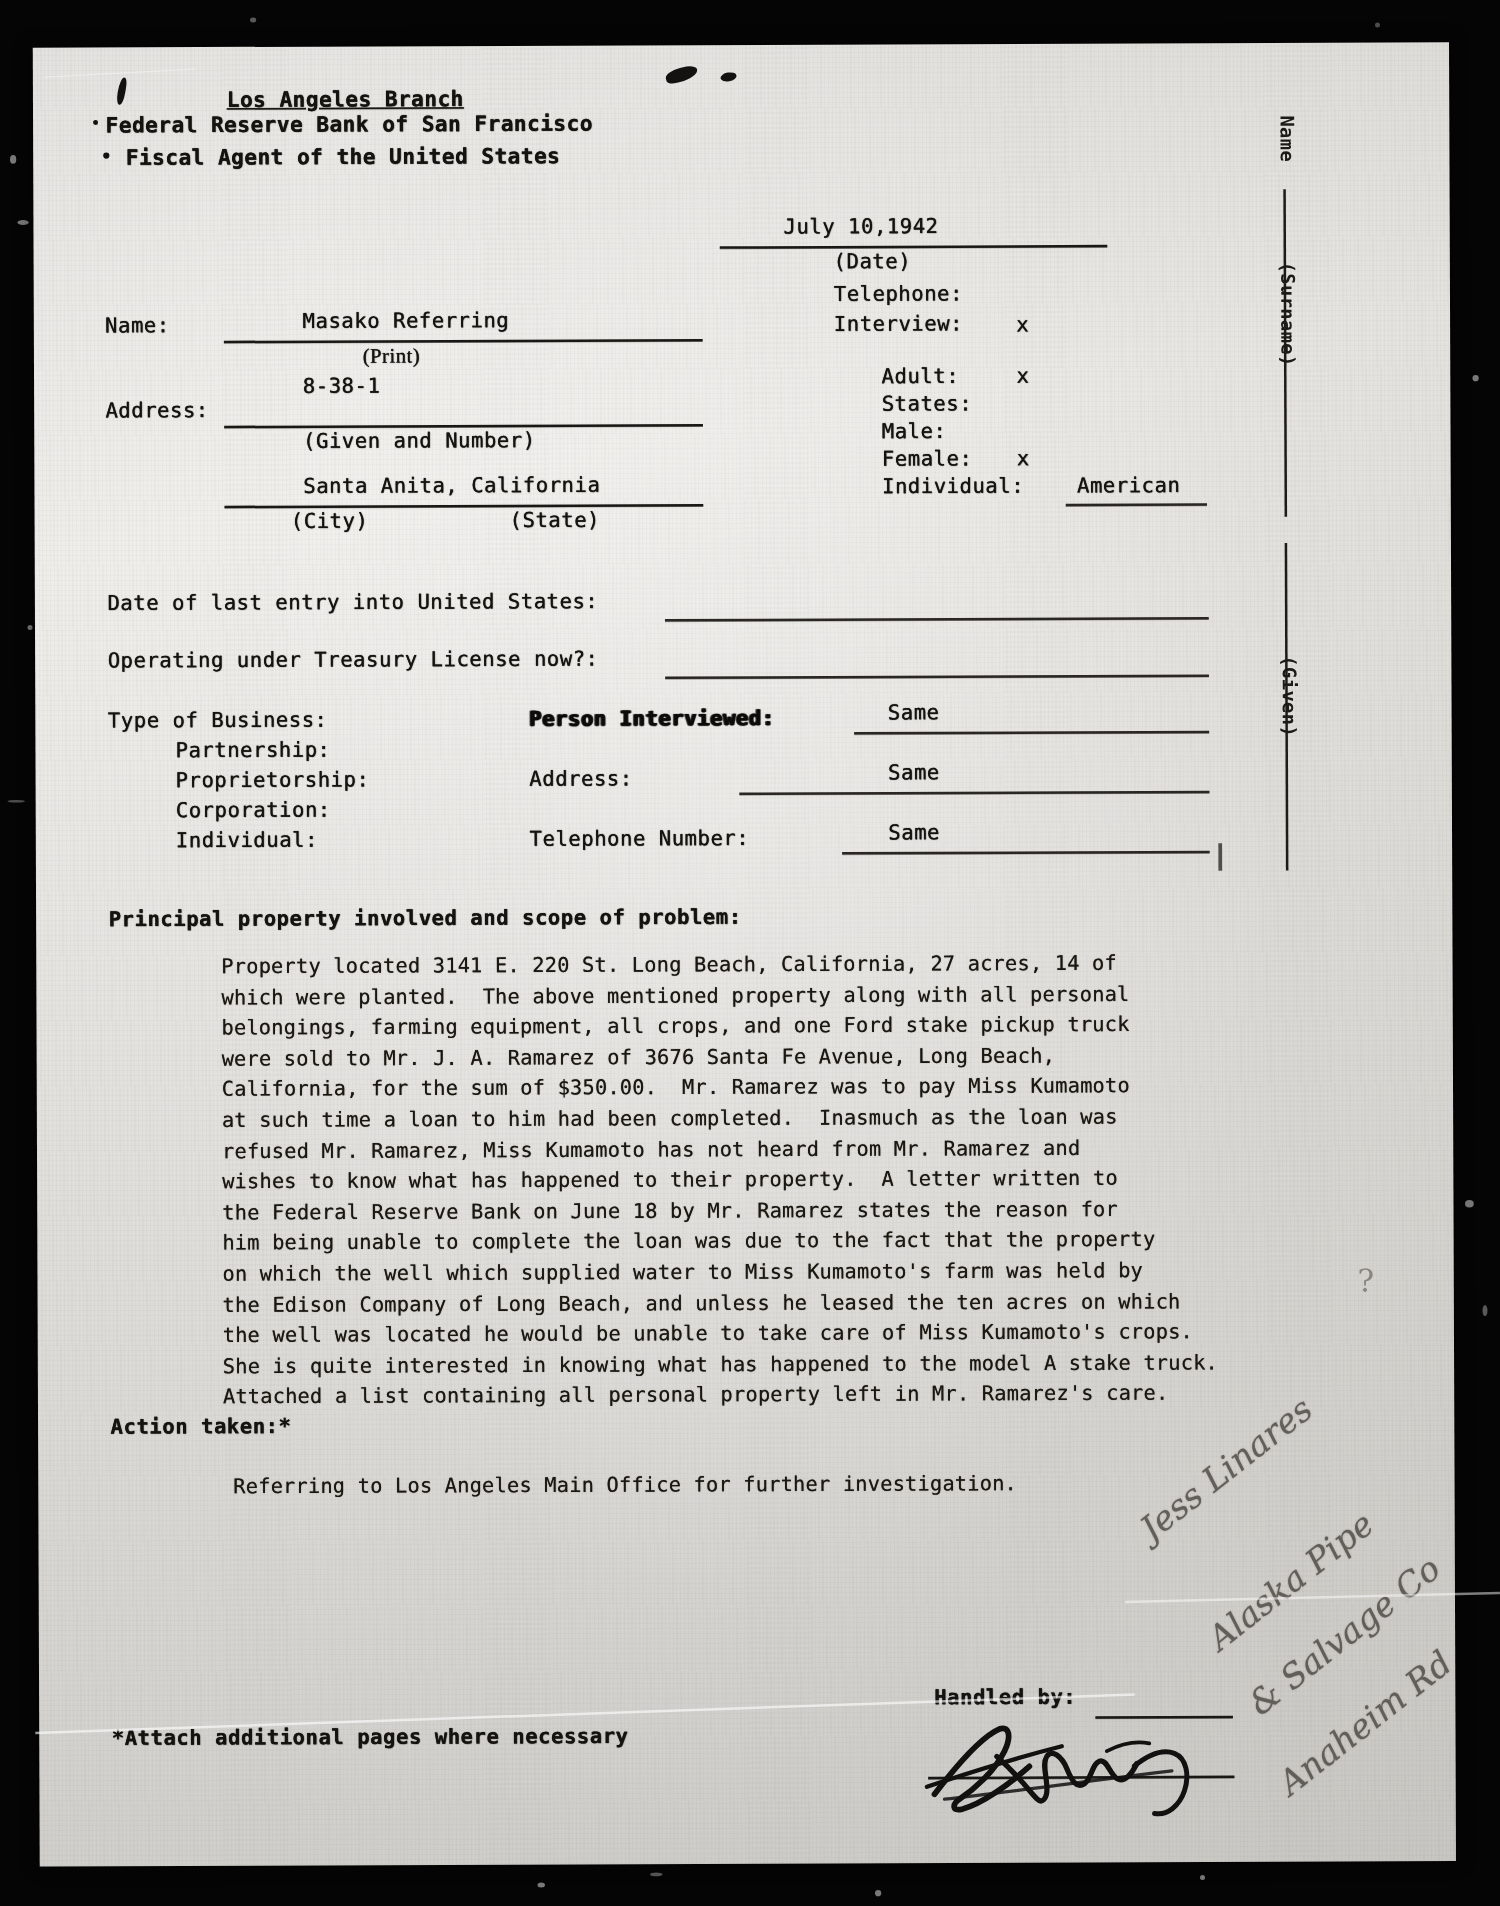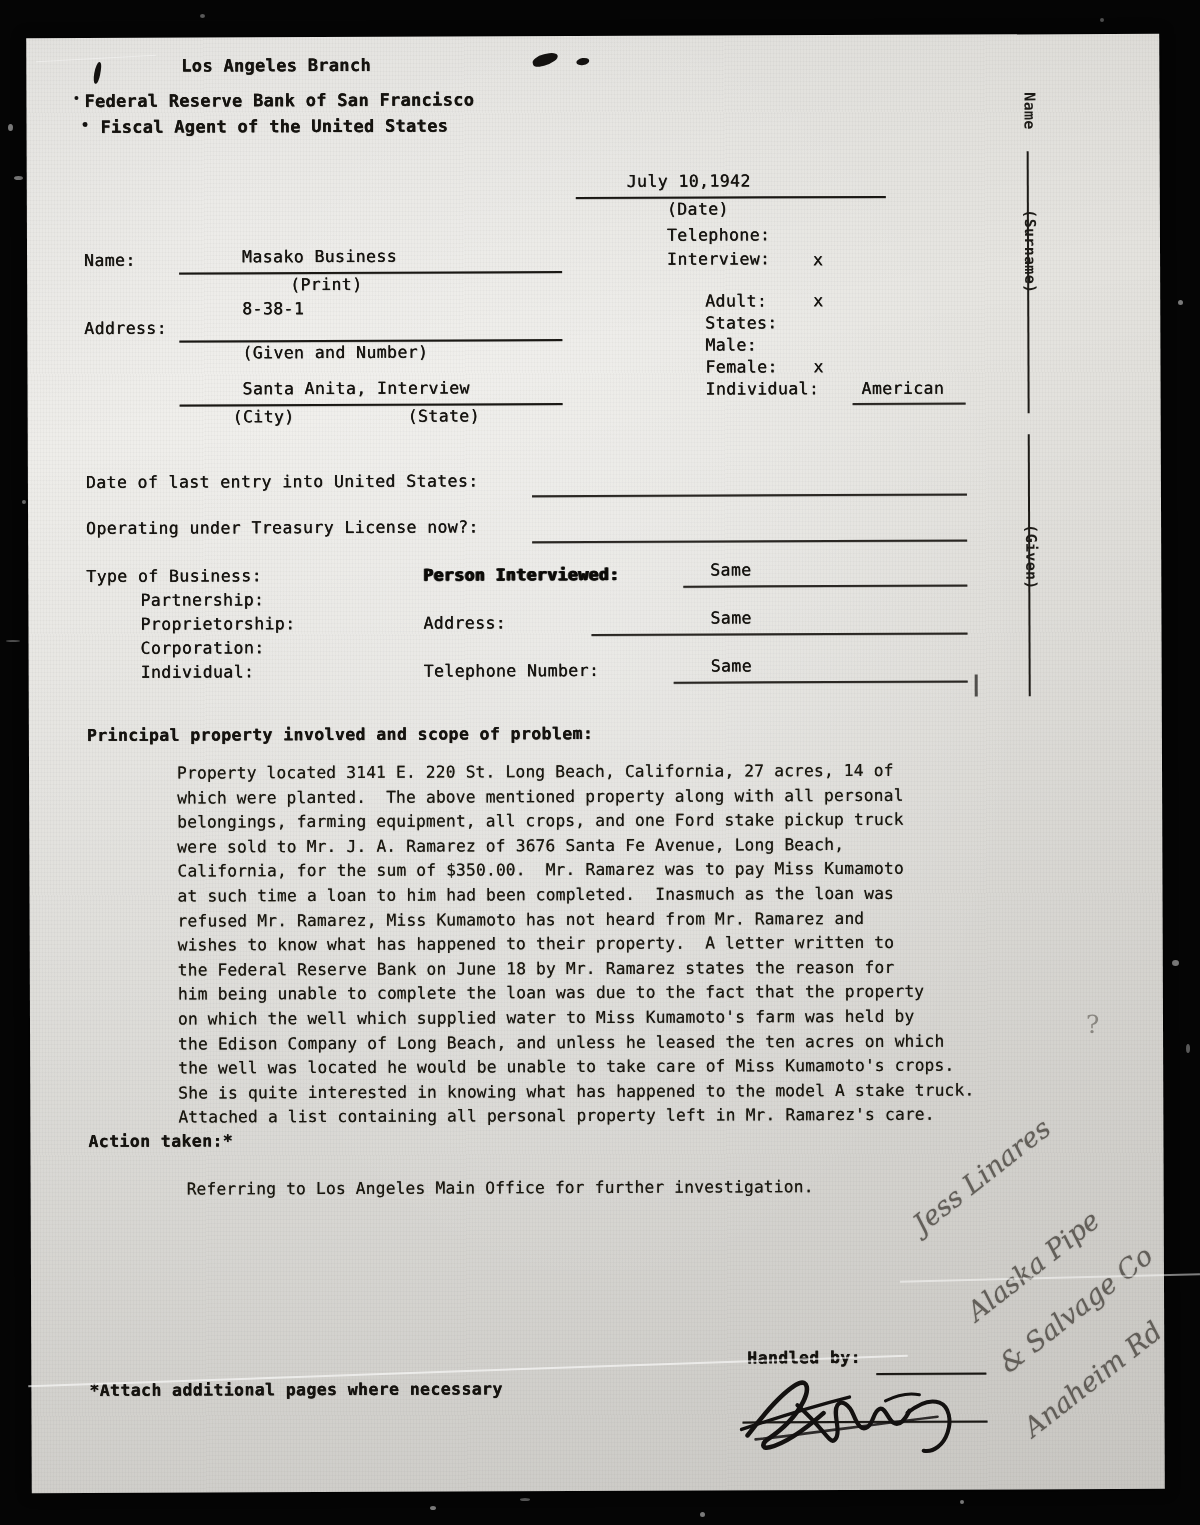--- a/index.html
+++ b/index.html
@@ -200,55 +200,55 @@
   <div id="paper">
     <div class="sheet-inner">
 
       <div class="blot" style="left:68px;top:24px;width:6px;height:22px;border-radius:60% 40% 50% 50%;transform:rotate(10deg);"></div>
       <div class="blot" style="left:506px;top:18px;width:26px;height:11px;border-radius:50% 40% 60% 30%;transform:rotate(-14deg);"></div>
       <div class="blot" style="left:550px;top:22px;width:13px;height:7px;border-radius:50%;transform:rotate(-10deg);"></div>
       <div class="blot" style="left:48px;top:58px;width:4px;height:4px;border-radius:50%;"></div>
       <div class="blot" style="left:56px;top:84px;width:5px;height:5px;border-radius:50%;"></div>
       <div class="blot" style="left:946px;top:640px;width:3px;height:22px;opacity:.7;"></div>
 
-      <div class="tw hdr" style="left:155px;top:20px;">Los Angeles Branch</div>
+      <div class="tw hdr" style="left:155px;top:35px;text-decoration:underline;">Los Angeles Branch</div>
       <div class="tw hdr" style="left:58px;top:55px;">Federal Reserve Bank of San Francisco</div>
       <div class="tw hdr" style="left:74px;top:81px;">Fiscal Agent of the United States</div>
 
       <div class="tw" style="left:563px;top:138px;margin-left:37px;">July 10,1942</div>
       <div class="rule" style="left:549px;top:161px;width:310px;"></div>
       <div class="tw" style="left:640px;top:166px;">(Date)</div>
 
       <div class="tw" style="left:640px;top:192px;">Telephone:</div>
       <div class="tw" style="left:640px;top:216px;">Interview:</div>
       <div class="tw" style="left:786px;top:217px;">x</div>
 
       <div class="tw" style="left:57px;top:215px;">Name:</div>
-      <div class="tw" style="left:215px;top:212px;">Masako Business</div>
+      <div class="tw" style="left:215px;top:212px;">Masako Referring</div>
       <div class="rule" style="left:152px;top:235px;width:383px;"></div>
-      <div class="tw" style="left:263px;top:240px;">(Print)</div>
+      <div class="tw" style="left:263px;top:240px;font-family:Liberation Serif, serif;">(Print)</div>
 
       <div class="tw" style="left:678px;top:258px;">Adult:</div>
       <div class="tw" style="left:786px;top:258px;">x</div>
 
       <div class="tw" style="left:678px;top:280px;">States:</div>
       <div class="tw" style="left:786px;top:280px;"></div>
 
       <div class="tw" style="left:678px;top:302px;">Male:</div>
       <div class="tw" style="left:786px;top:302px;"></div>
 
       <div class="tw" style="left:678px;top:324px;">Female:</div>
       <div class="tw" style="left:786px;top:324px;">x</div>
 
       <div class="tw" style="left:57px;top:283px;">Address:</div>
       <div class="tw" style="left:215px;top:264px;">8-38-1</div>
       <div class="rule" style="left:152px;top:303px;width:383px;"></div>
       <div class="tw" style="left:215px;top:308px;">(Given and Number)</div>
 
-      <div class="tw" style="left:215px;top:344px;">Santa Anita, Interview</div>
+      <div class="tw" style="left:215px;top:344px;">Santa Anita, California</div>
       <div class="rule" style="left:152px;top:367px;width:383px;"></div>
       <div class="tw" style="left:205px;top:372px;">(City)</div>
       <div class="tw" style="left:380px;top:372px;">(State)</div>
 
       <div class="tw" style="left:678px;top:346px;">Individual:</div>
       <div class="tw" style="left:834px;top:346px;">American</div>
       <div class="rule thin" style="left:825px;top:368px;width:113px;"></div>
 
       <div class="tw" style="left:58px;top:437px;">Date of last entry into United States:</div>
       <div class="rule thin" style="left:504px;top:459px;width:435px;"></div>

